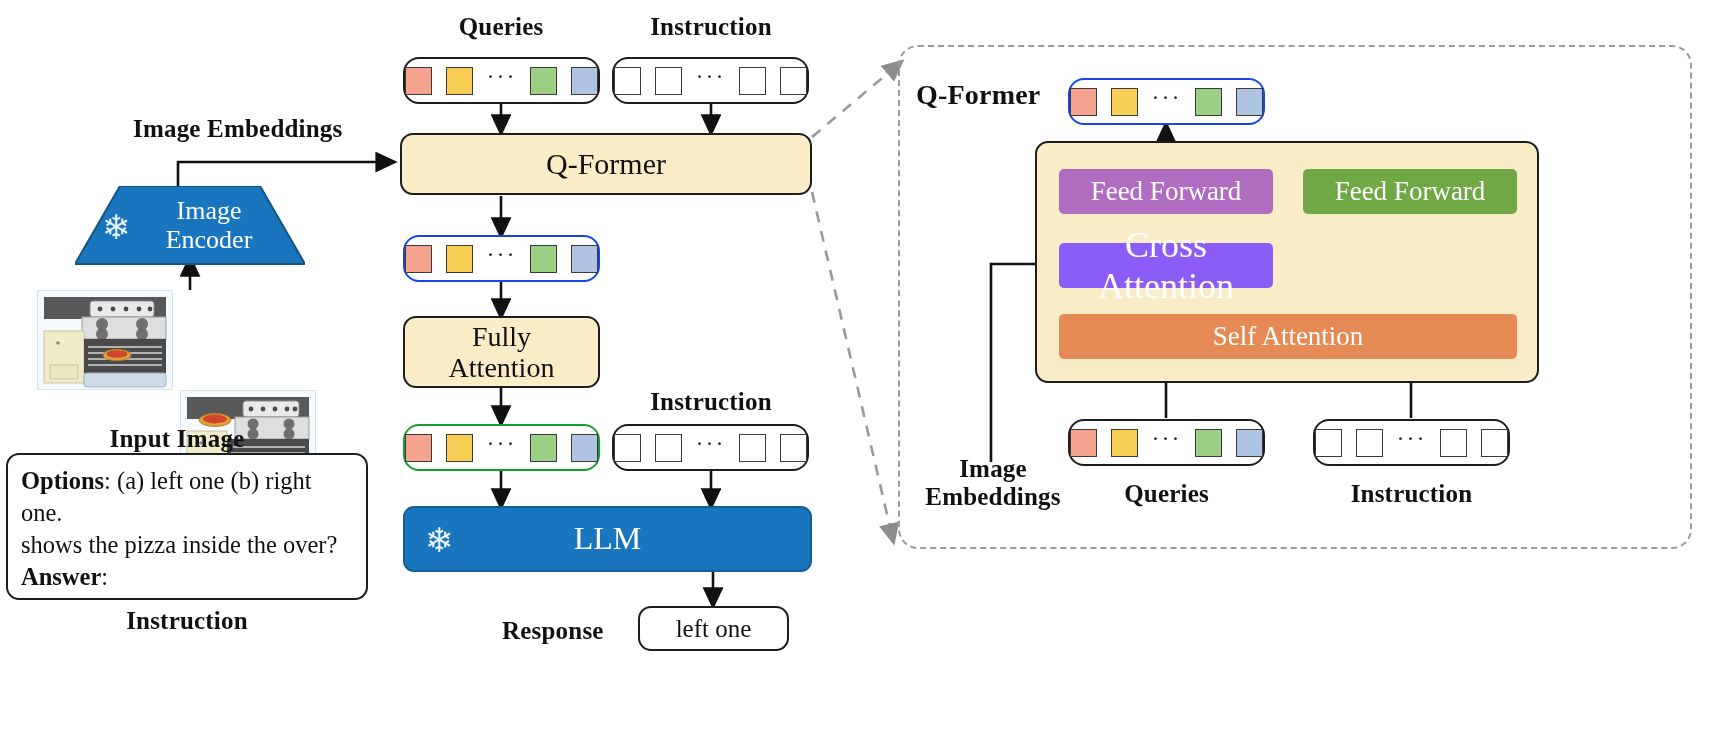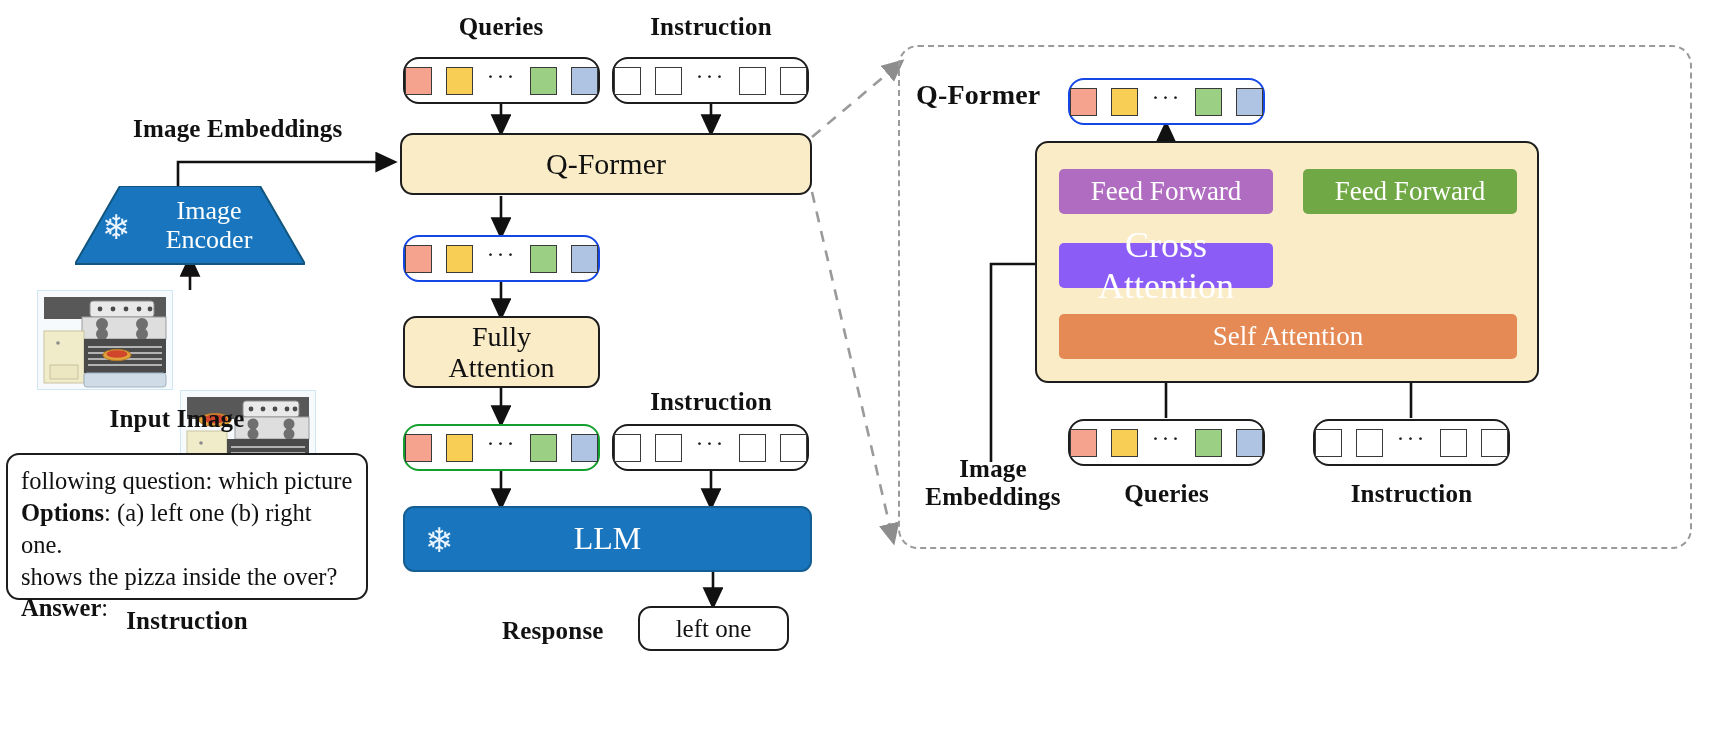--- a/index.html
+++ b/index.html
@@ -174,24 +174,23 @@
       <g stroke="#d6d6d6" stroke-width="1.4">
         <line x1="50" y1="56" x2="124" y2="56"></line>
           <line x1="50" y1="62" x2="124" y2="62"></line>
         <line x1="50" y1="68" x2="124" y2="68"></line>
           <line x1="50" y1="74" x2="124" y2="74"></line>
       </g>
       <rect x="46" y="82" width="82" height="14" rx="3" fill="#cfdce8" stroke="#9fb2c2"></rect>
     </svg>
   </div>
 
-  <div class="abs lbl-bold ctr" style="left:37px;top:405px;width:280px;text-align:center;">Input Image</div>
+  <div class="abs lbl-bold ctr" style="left:37px;top:425px;width:280px;text-align:center;">Input Image</div>
 
   <div class="abs instr-card" style="left:6px;top:453px;width:362px;height:147px;">
-    <div>following question: which picture</div>
     <div>
       <b>Options</b><span>: (a) left one (b) right one.</span>
     </div>
     <div>shows the pizza inside the over?</div>
     <div>
       <b>Answer</b><span>:</span>
     </div>
   </div>
 
   <div class="abs lbl-bold ctr" style="left:6px;top:607px;width:362px;">Instruction</div>

